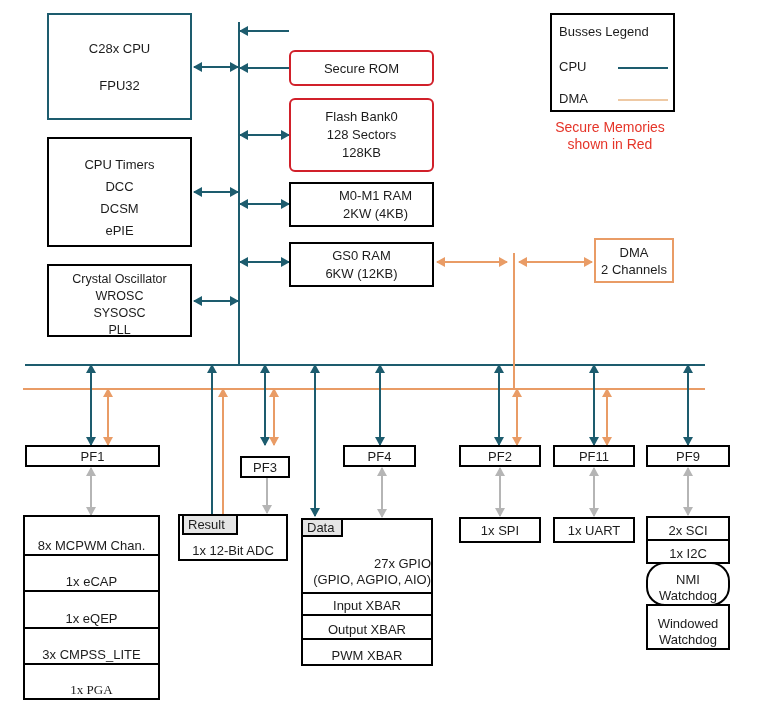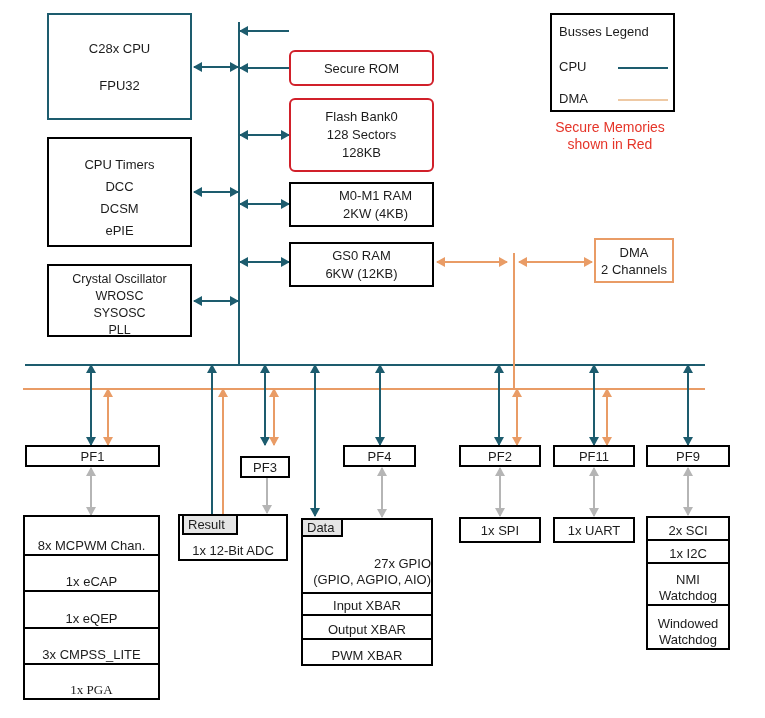--- a/index.html
+++ b/index.html
@@ -230,21 +230,21 @@
     <span>1x UART</span>
   </div>
 
   <div class="stack" style="left:646px; top:516px; width:84px;">
     <div class="row" style="height:25px;">
         <span>2x SCI</span>
       </div>
     <div class="row" style="height:25px;">
         <span>1x I2C</span>
       </div>
-    <div class="row" style="height:44px;">
+    <div class="row" style="height:44px;border-radius:19px;">
         <span>NMI Watchdog</span>
       </div>
     <div class="row" style="height:46px;">
         <span>Windowed Watchdog</span>
       </div>
   </div>
 
 </div>
 
 </body></html>

